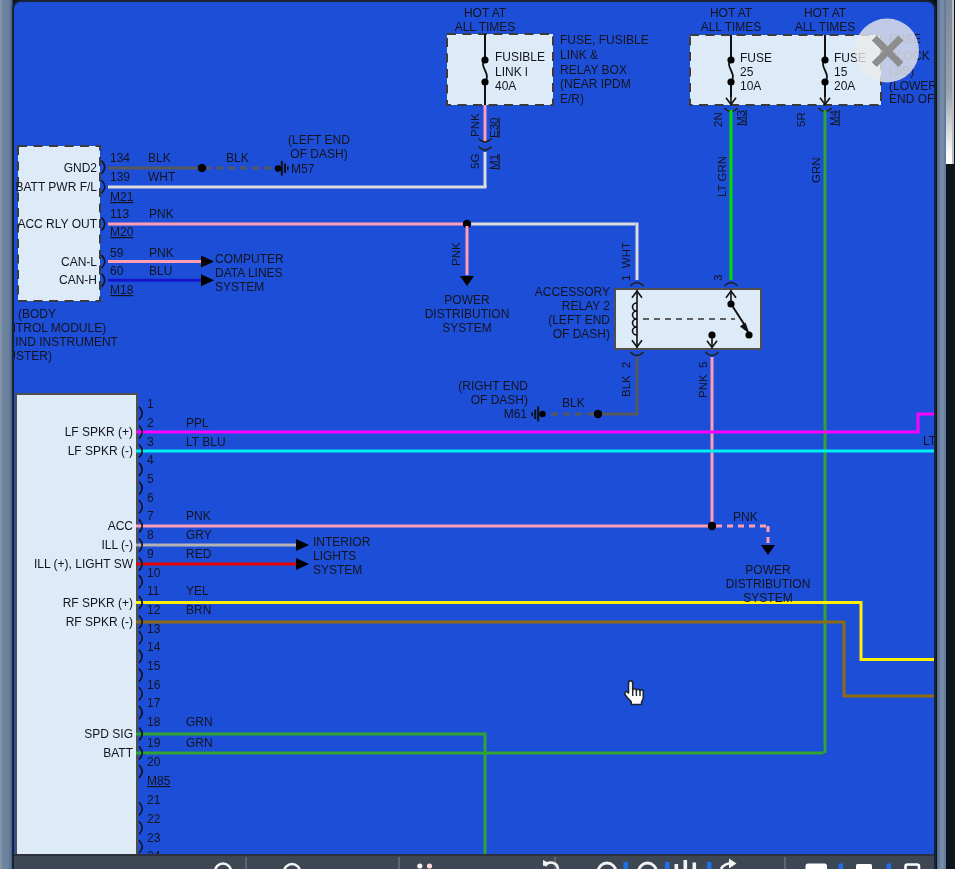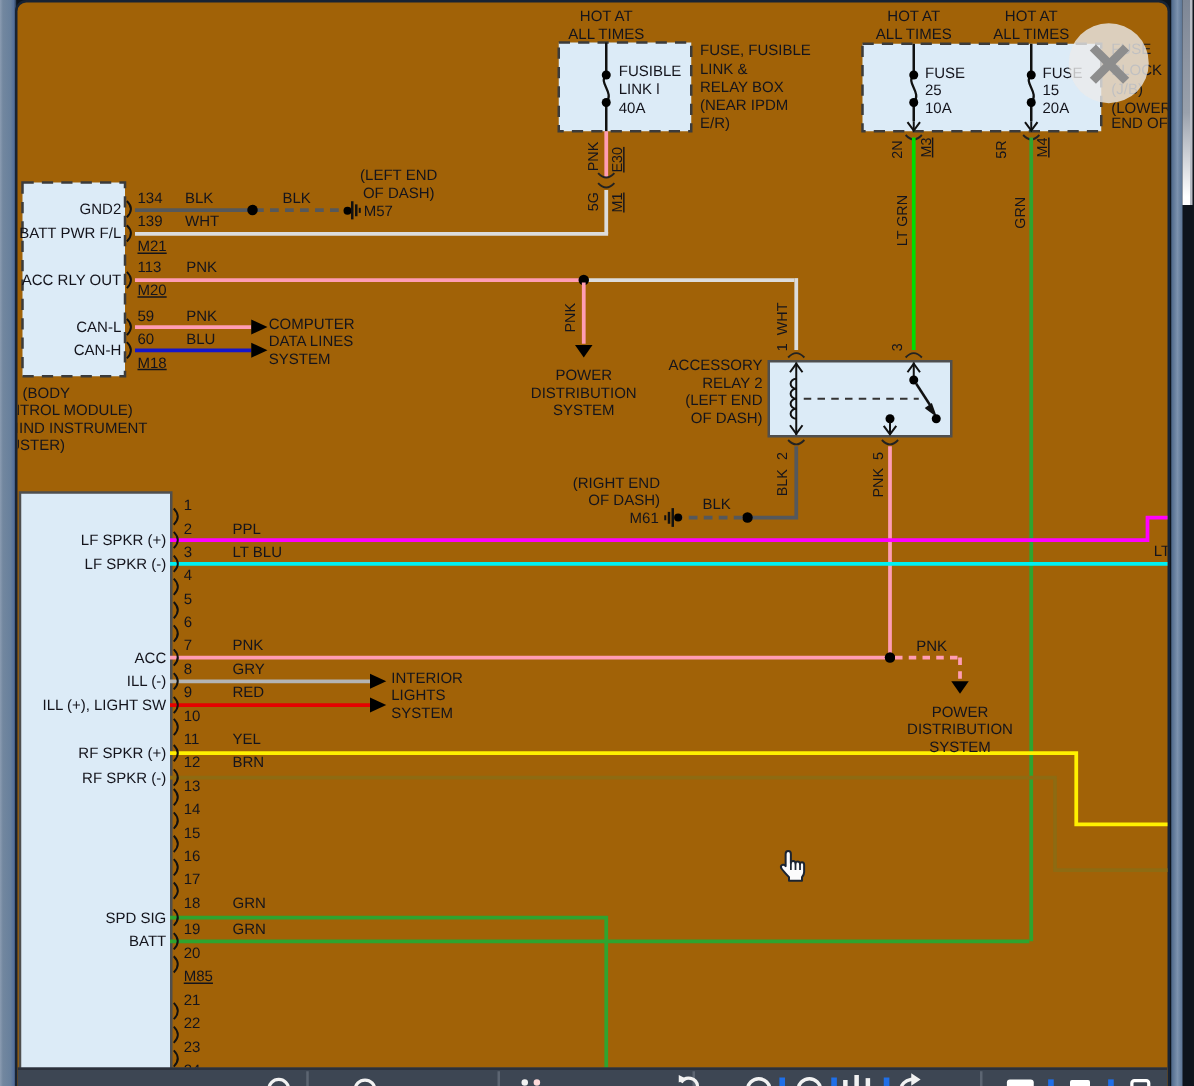--- a/index.html
+++ b/index.html
@@ -1,15 +1,15 @@
 <!DOCTYPE html>
 <html><head><meta charset="utf-8"><style>
 html,body{margin:0;padding:0;width:955px;height:869px;overflow:hidden;background:#0e141c;font-family:"Liberation Sans",sans-serif;}
 #leftbar{position:absolute;left:0;top:0;width:13px;height:869px;background:linear-gradient(90deg,#8b9cb2 0%,#72879f 18%,#68809c 65%,#55709b 85%,#273a52 100%);}
-#card{position:absolute;left:12px;top:0;width:924px;height:869px;background:#a16207;border:2px solid #182334;border-bottom:none;border-radius:9px 9px 0 0;box-sizing:border-box;overflow:hidden;}
+#card{position:absolute;left:12px;top:0;width:924px;height:869px;background:#1d4ed8;border:2px solid #182334;border-bottom:none;border-radius:9px 9px 0 0;box-sizing:border-box;overflow:hidden;}
 #toolbar{position:absolute;left:0;bottom:0;width:100%;height:15px;background:#3d4653;border-top:2px solid #2c313c;box-sizing:border-box;}
 .sep{position:absolute;top:1px;width:2px;height:13px;background:#5c6572;}
 #rightstrip{position:absolute;left:936px;top:0;width:19px;height:869px;background:#0e141c;}
 #rs1{position:absolute;left:1px;top:0;width:9px;height:869px;background:linear-gradient(90deg,#4e688a,#7c92ae 55%,#5a7494);}
 #rs2{position:absolute;left:10px;top:0;width:6px;height:164px;background:linear-gradient(#7e8796,#9aa1ac 55%,#ffffff 96%);}
 #rs3{position:absolute;left:16px;top:0;width:1.5px;height:164px;background:#b9bec6;}
 </style></head>
 <body>
 <div id="leftbar"></div>
 <div id="card">

